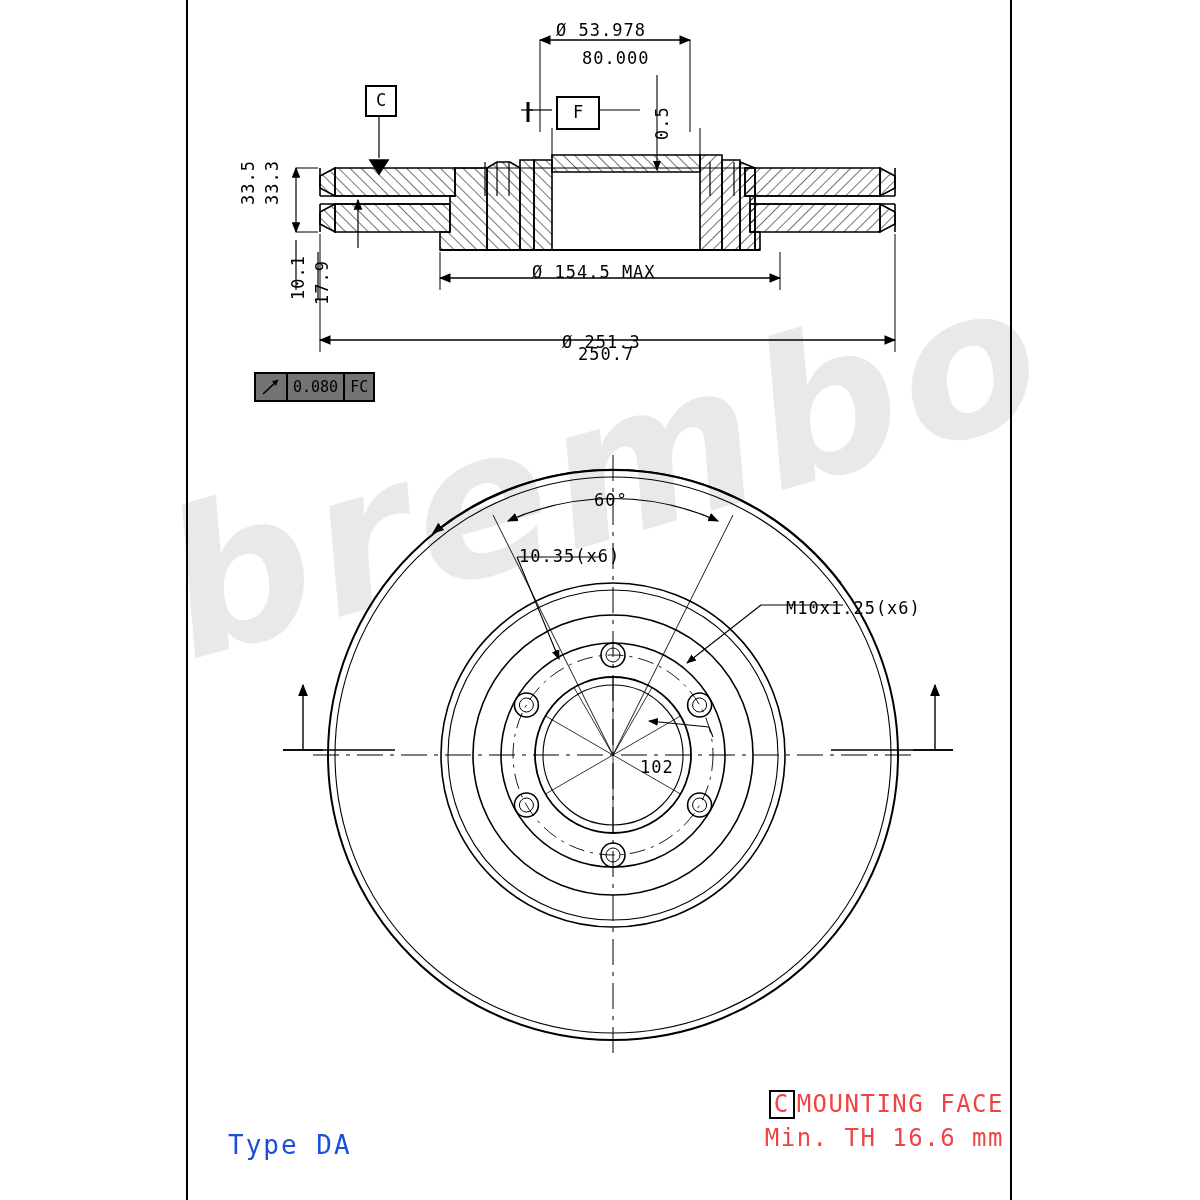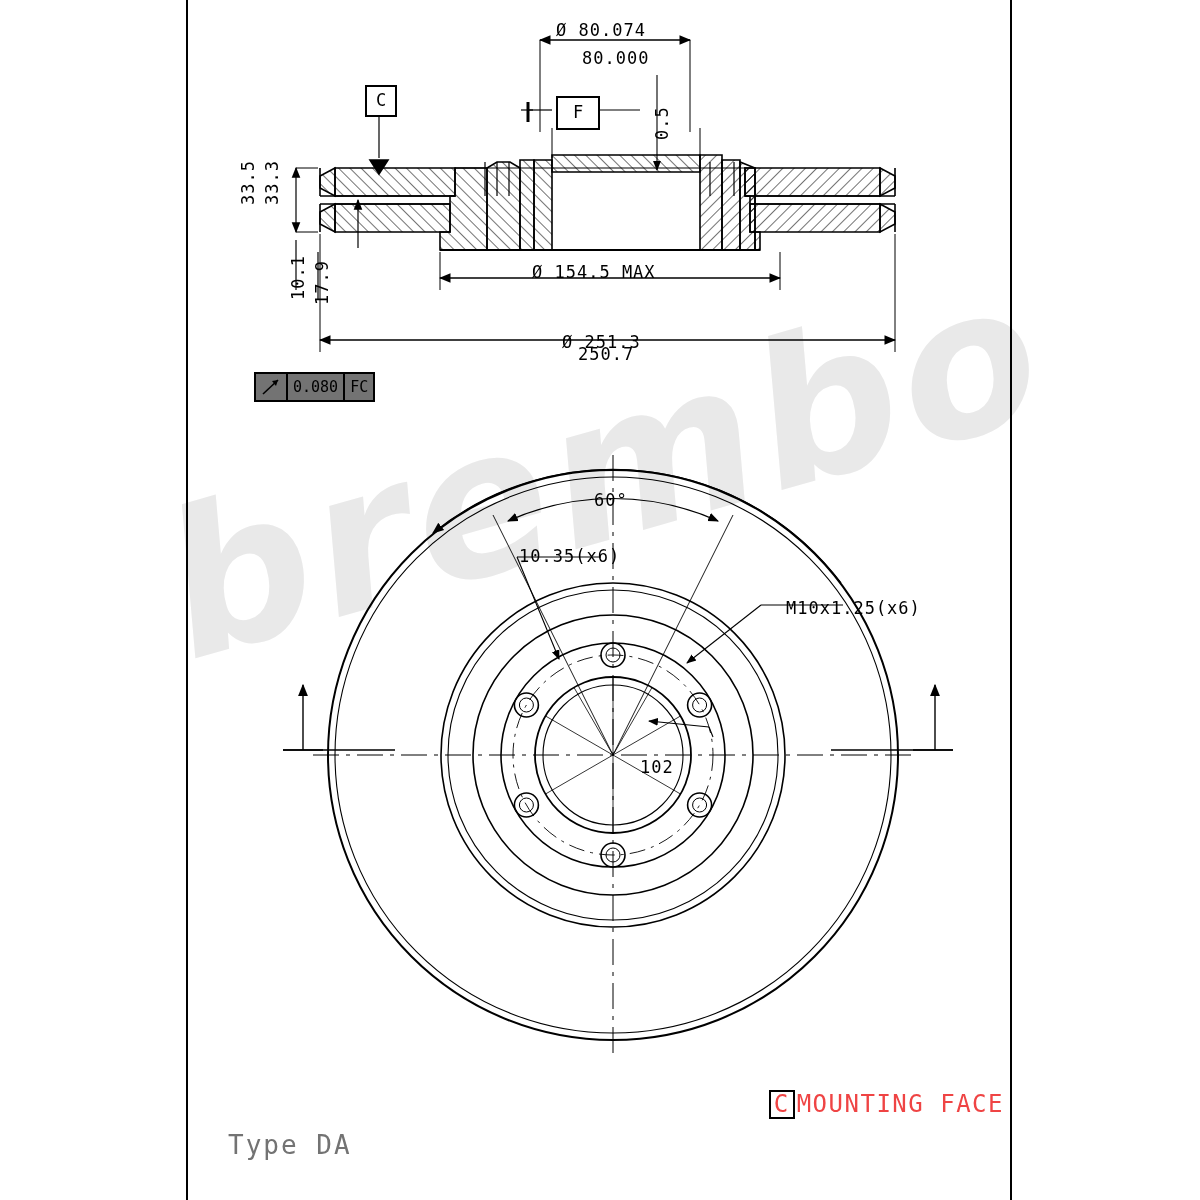--- a/index.html
+++ b/index.html
@@ -105,21 +105,21 @@
     white-space: nowrap;
   }
   .type-label {
     position: absolute;
     left: 228px;
     top: 1130px;
     z-index: 3;
     font-family: "DejaVu Sans Mono", monospace;
     font-size: 26px;
     letter-spacing: 2px;
-    color: #737373;
+    color: #1d4ed8;
   }
   .cbox {
     display: inline-block;
     border: 2px solid #000;
     padding: 0 3px;
     line-height: 1.05;
     margin-right: 2px;
   }
 </style>
 </head>
@@ -286,21 +286,21 @@
         <path d="M -330 -5 L -290 -5" stroke-width="1.4"></path>
         <path d="M -330 -5 L -330 -5" stroke-width="1.4"></path>
         <path d="M 322 -5 L 322 -70" stroke-width="1.4" marker-end="url(#arrEnd)"></path>
         <path d="M 300 -5 L 340 -5" stroke-width="1.4"></path>
         <path d="M -330 -5 L -218 -5" stroke-width="1.4"></path>
         <path d="M 218 -5 L 340 -5" stroke-width="1.4"></path>
       </g>
     </g>
   </svg>
 
-  <div class="lbl" style="left:556px; top:20px;">Ø 80.074</div>
+  <div class="lbl" style="left:556px; top:20px;">Ø 53.978</div>
   <div class="lbl" style="left:582px; top:48px;">80.000</div>
 
   <div class="lbl vert" style="left:652px; top:140px;">0.5</div>
 
   <div class="box-frame" style="left:365px; top:85px; width:28px; height:28px; line-height:26px;">C</div>
 
   <div class="box-frame" style="left:556px; top:96px; width:40px; height:30px; line-height:28px;">F</div>
 
   <div class="lbl vert" style="left:238px; top:205px;">33.5</div>
   <div class="lbl vert" style="left:262px; top:205px;">33.3</div>
@@ -324,16 +324,17 @@
   </div>
 
   <div class="lbl" style="left:594px; top:490px;">60°</div>
   <div class="lbl" style="left:519px; top:546px;">10.35(x6)</div>
   <div class="lbl" style="left:750px; top:598px;margin-left:36px;">M10x1.25(x6)</div>
   <div class="lbl" style="left:640px; top:713px;margin-top:44px;">102</div>
 
   <div class="footer-block" style="top:1090px;">
     <span class="cbox">C</span><span>MOUNTING FACE</span>
   </div>
+  <div class="footer-block" style="top:1124px;">Min. TH 16.6 mm</div>
 
   <div class="type-label">Type DA</div>
 
 </div>
 
 </body></html>

